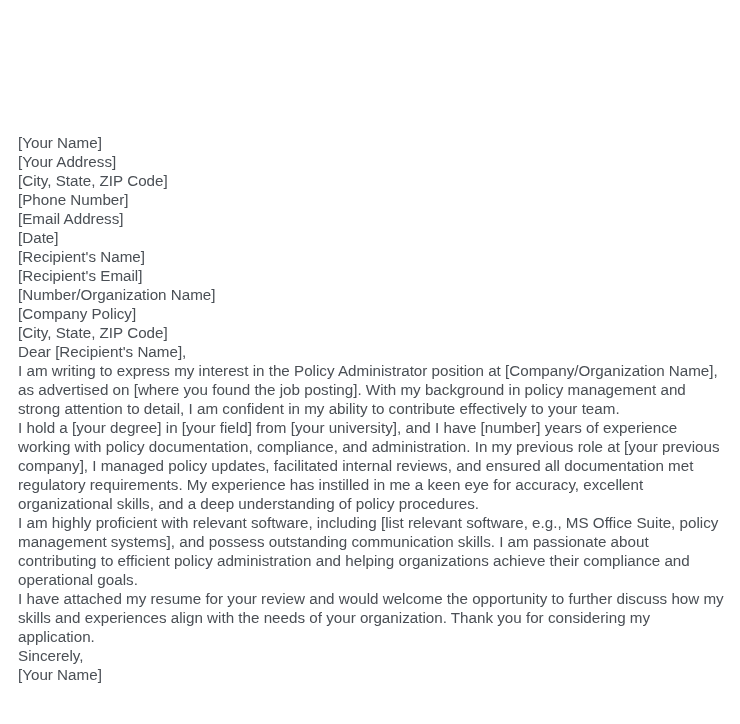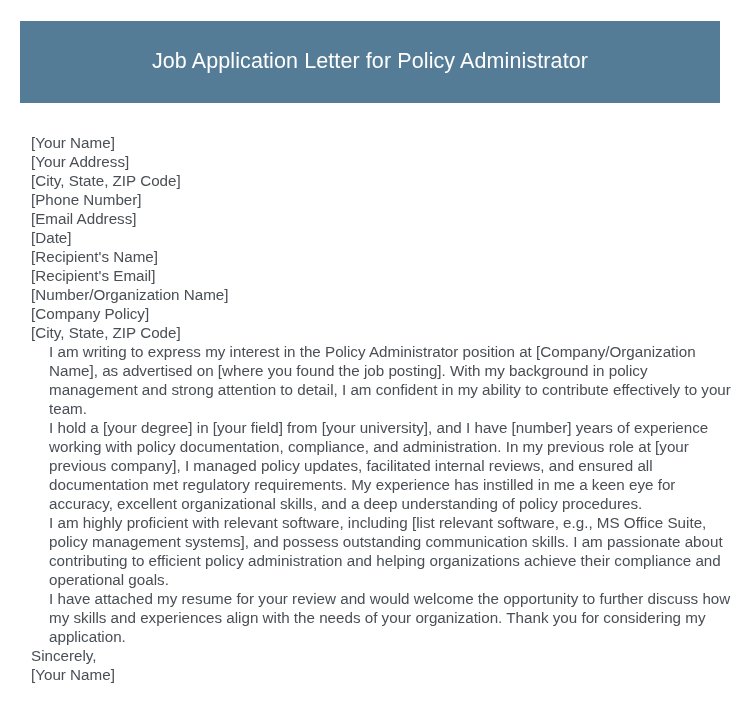--- a/index.html
+++ b/index.html
@@ -39,65 +39,62 @@
     font-family: "Liberation Sans", sans-serif;
     font-size: 21.5px;
     font-weight: 400;
     letter-spacing: 0.1px;
     line-height: 1.2;
     text-align: center;
     white-space: nowrap;
   }
   .letter-body {
     position: absolute;
-    left: 31px;
+    left: 18px;
     top: 133px;
     width: 706px;
   }
   .letter-line,
   .letter-para {
     color: #4a4f55;
     font-family: "Liberation Sans", sans-serif;
     font-size: 15.2px;
     font-weight: 400;
     line-height: 19px;
     margin: 0;
     padding: 0;
     text-align: left;
     word-wrap: break-word;
   }
   .letter-para {
     max-width: 706px;
-    margin-left: 18px;
   }
 </style>
 </head>
 <body>
 
 <div class="page">
 
-  <div class="header-banner">
-    <div class="header-title">Job Application Letter for Policy Administrator</div>
-  </div>
 
   <div class="letter-body">
 
     <div class="letter-line">[Your Name]</div>
     <div class="letter-line">[Your Address]</div>
     <div class="letter-line">[City, State, ZIP Code]</div>
     <div class="letter-line">[Phone Number]</div>
     <div class="letter-line">[Email Address]</div>
     <div class="letter-line">[Date]</div>
 
     <div class="letter-line">[Recipient's Name]</div>
     <div class="letter-line">[Recipient's Email]</div>
     <div class="letter-line">[Number/Organization Name]</div>
     <div class="letter-line">[Company Policy]</div>
     <div class="letter-line">[City, State, ZIP Code]</div>
 
+    <div class="letter-line">Dear [Recipient's Name],</div>
 
     <p class="letter-para">I am writing to express my interest in the Policy Administrator position at [Company/Organization Name], as advertised on [where you found the job posting]. With my background in policy management and strong attention to detail, I am confident in my ability to contribute effectively to your team.</p>
     <p class="letter-para">I hold a [your degree] in [your field] from [your university], and I have [number] years of experience working with policy documentation, compliance, and administration. In my previous role at [your previous company], I managed policy updates, facilitated internal reviews, and ensured all documentation met regulatory requirements. My experience has instilled in me a keen eye for accuracy, excellent organizational skills, and a deep understanding of policy procedures.</p>
     <p class="letter-para">I am highly proficient with relevant software, including [list relevant software, e.g., MS Office Suite, policy management systems], and possess outstanding communication skills. I am passionate about contributing to efficient policy administration and helping organizations achieve their compliance and operational goals.</p>
     <p class="letter-para">I have attached my resume for your review and would welcome the opportunity to further discuss how my skills and experiences align with the needs of your organization. Thank you for considering my application.</p>
 
     <div class="letter-line">Sincerely,</div>
     <div class="letter-line">[Your Name]</div>
 
   </div>

